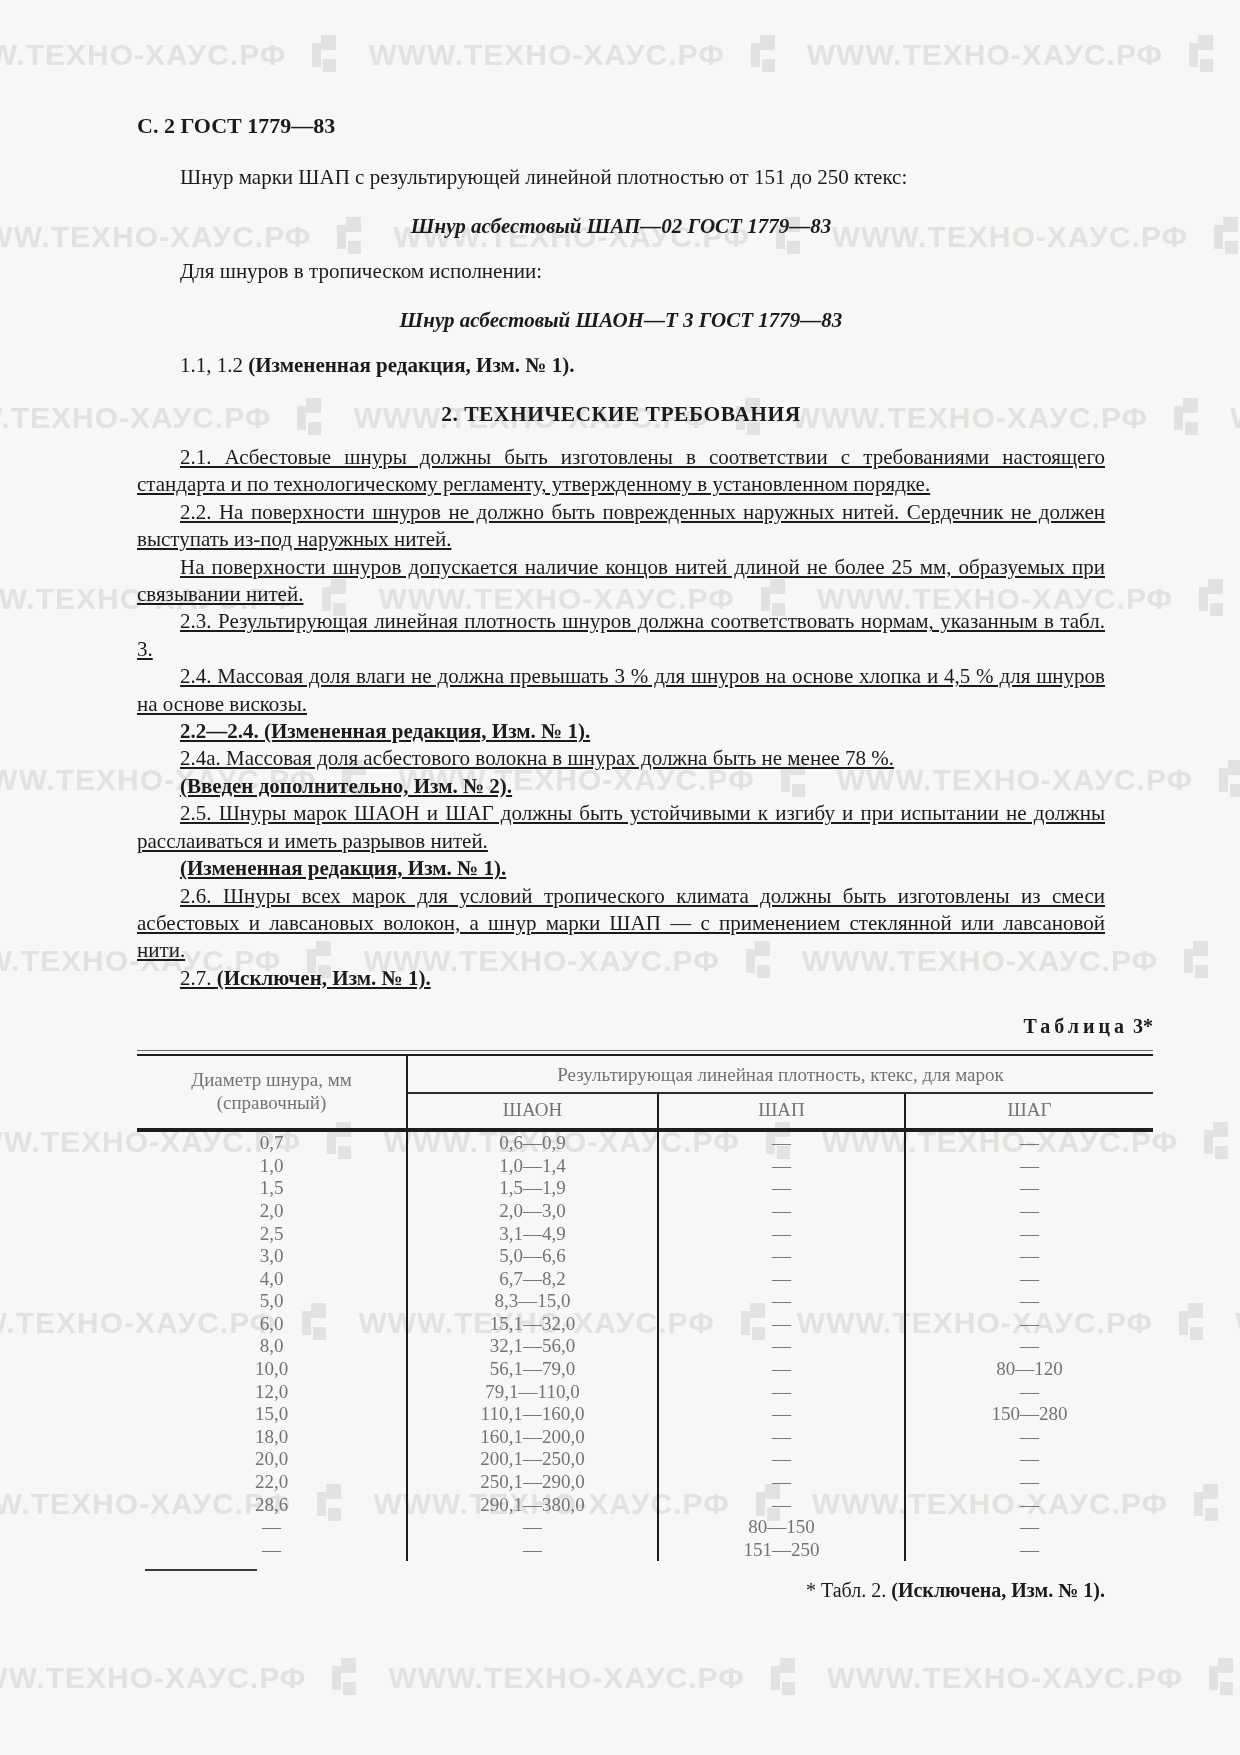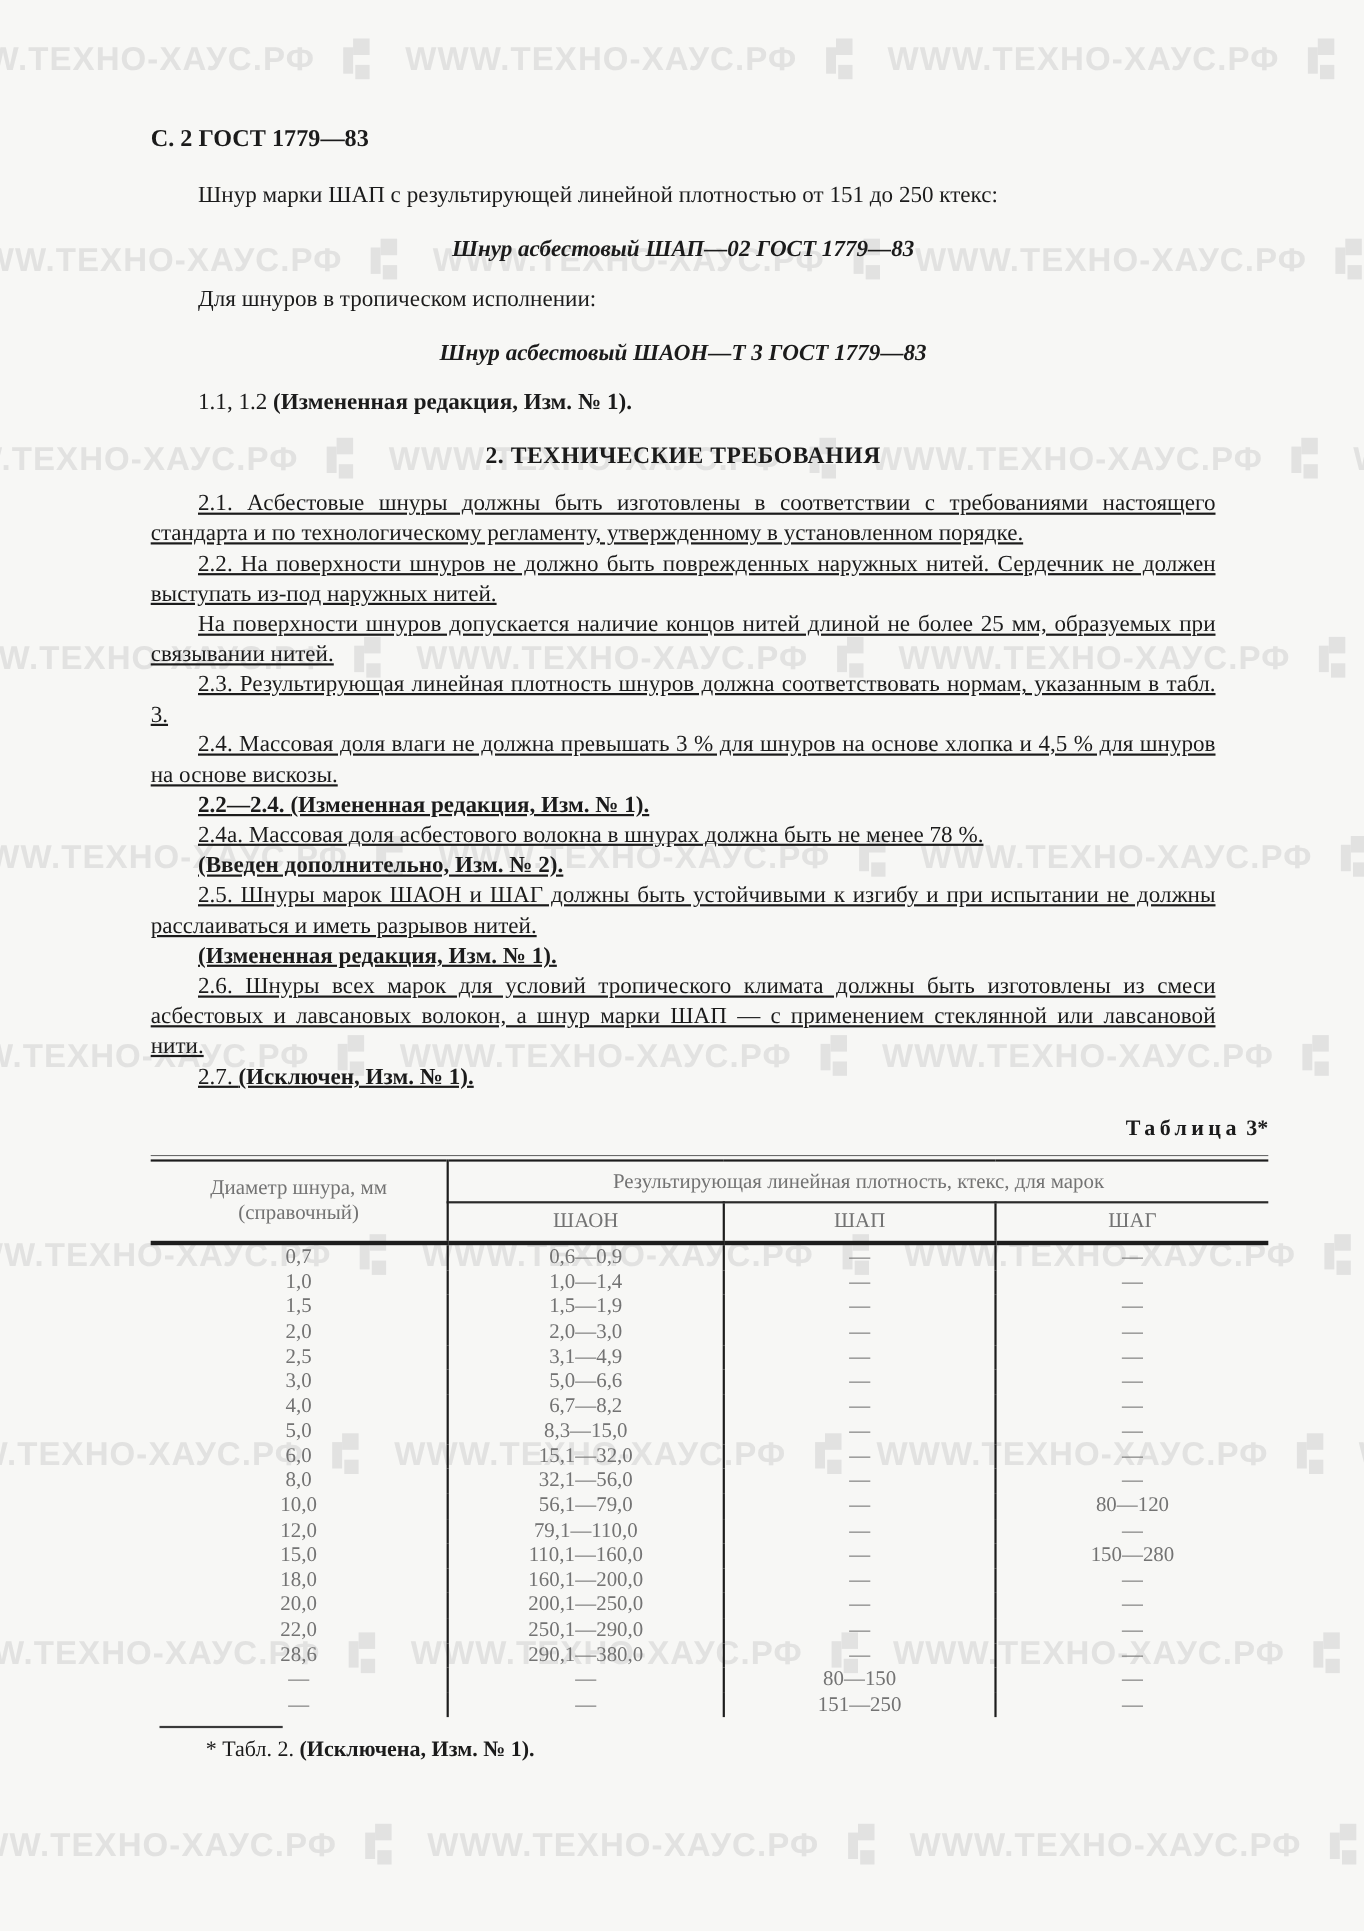--- a/index.html
+++ b/index.html
@@ -46,21 +46,21 @@
   th.col1h{border-right:2px solid #1d1d1d;border-bottom:4px solid #1d1d1d;
     font-size:19px;line-height:23px;text-align:center;vertical-align:middle;padding:6px 4px 8px;}
   th.spanh{border-bottom:2px solid #2a2a2a;font-size:19px;line-height:22px;text-align:center;padding:8px 4px 6px;}
   tr.subh th{border-bottom:4px solid #1d1d1d;font-size:19px;padding:5px 0 7px;text-align:center;}
   tr.subh th.sep{border-left:2px solid #1d1d1d;}
   tbody td{height:22.6px;line-height:22.6px;padding:0;text-align:center;vertical-align:middle;}
   tbody td.c1{border-right:2px solid #1d1d1d;}
   tbody td.c3,tbody td.c4{border-left:2px solid #1d1d1d;}
   
   .footnote-sep{margin-top:8px;width:112px;height:0;border-top:2px solid #3a3a3a;margin-left:8px;}
-  .footnote{margin-top:6px;font-size:20px;line-height:26px;text-indent:50px;}
+  .footnote{margin-top:6px;font-size:20px;line-height:26px;text-indent:50px;text-align:right;}
 </style>
 </head>
 <body>
 
 <div id="watermark">
     <div class="wm-row" style="top: 30px; left: -70px; color: rgb(226, 226, 225);">
       <span>WWW.ТЕХНО-ХАУС.РФ</span>
       <span class="wm-icon">
         <svg width="38" height="44" viewBox="0 0 38 44" aria-hidden="true">
           <rect x="4" y="10" width="9" height="24"></rect>

